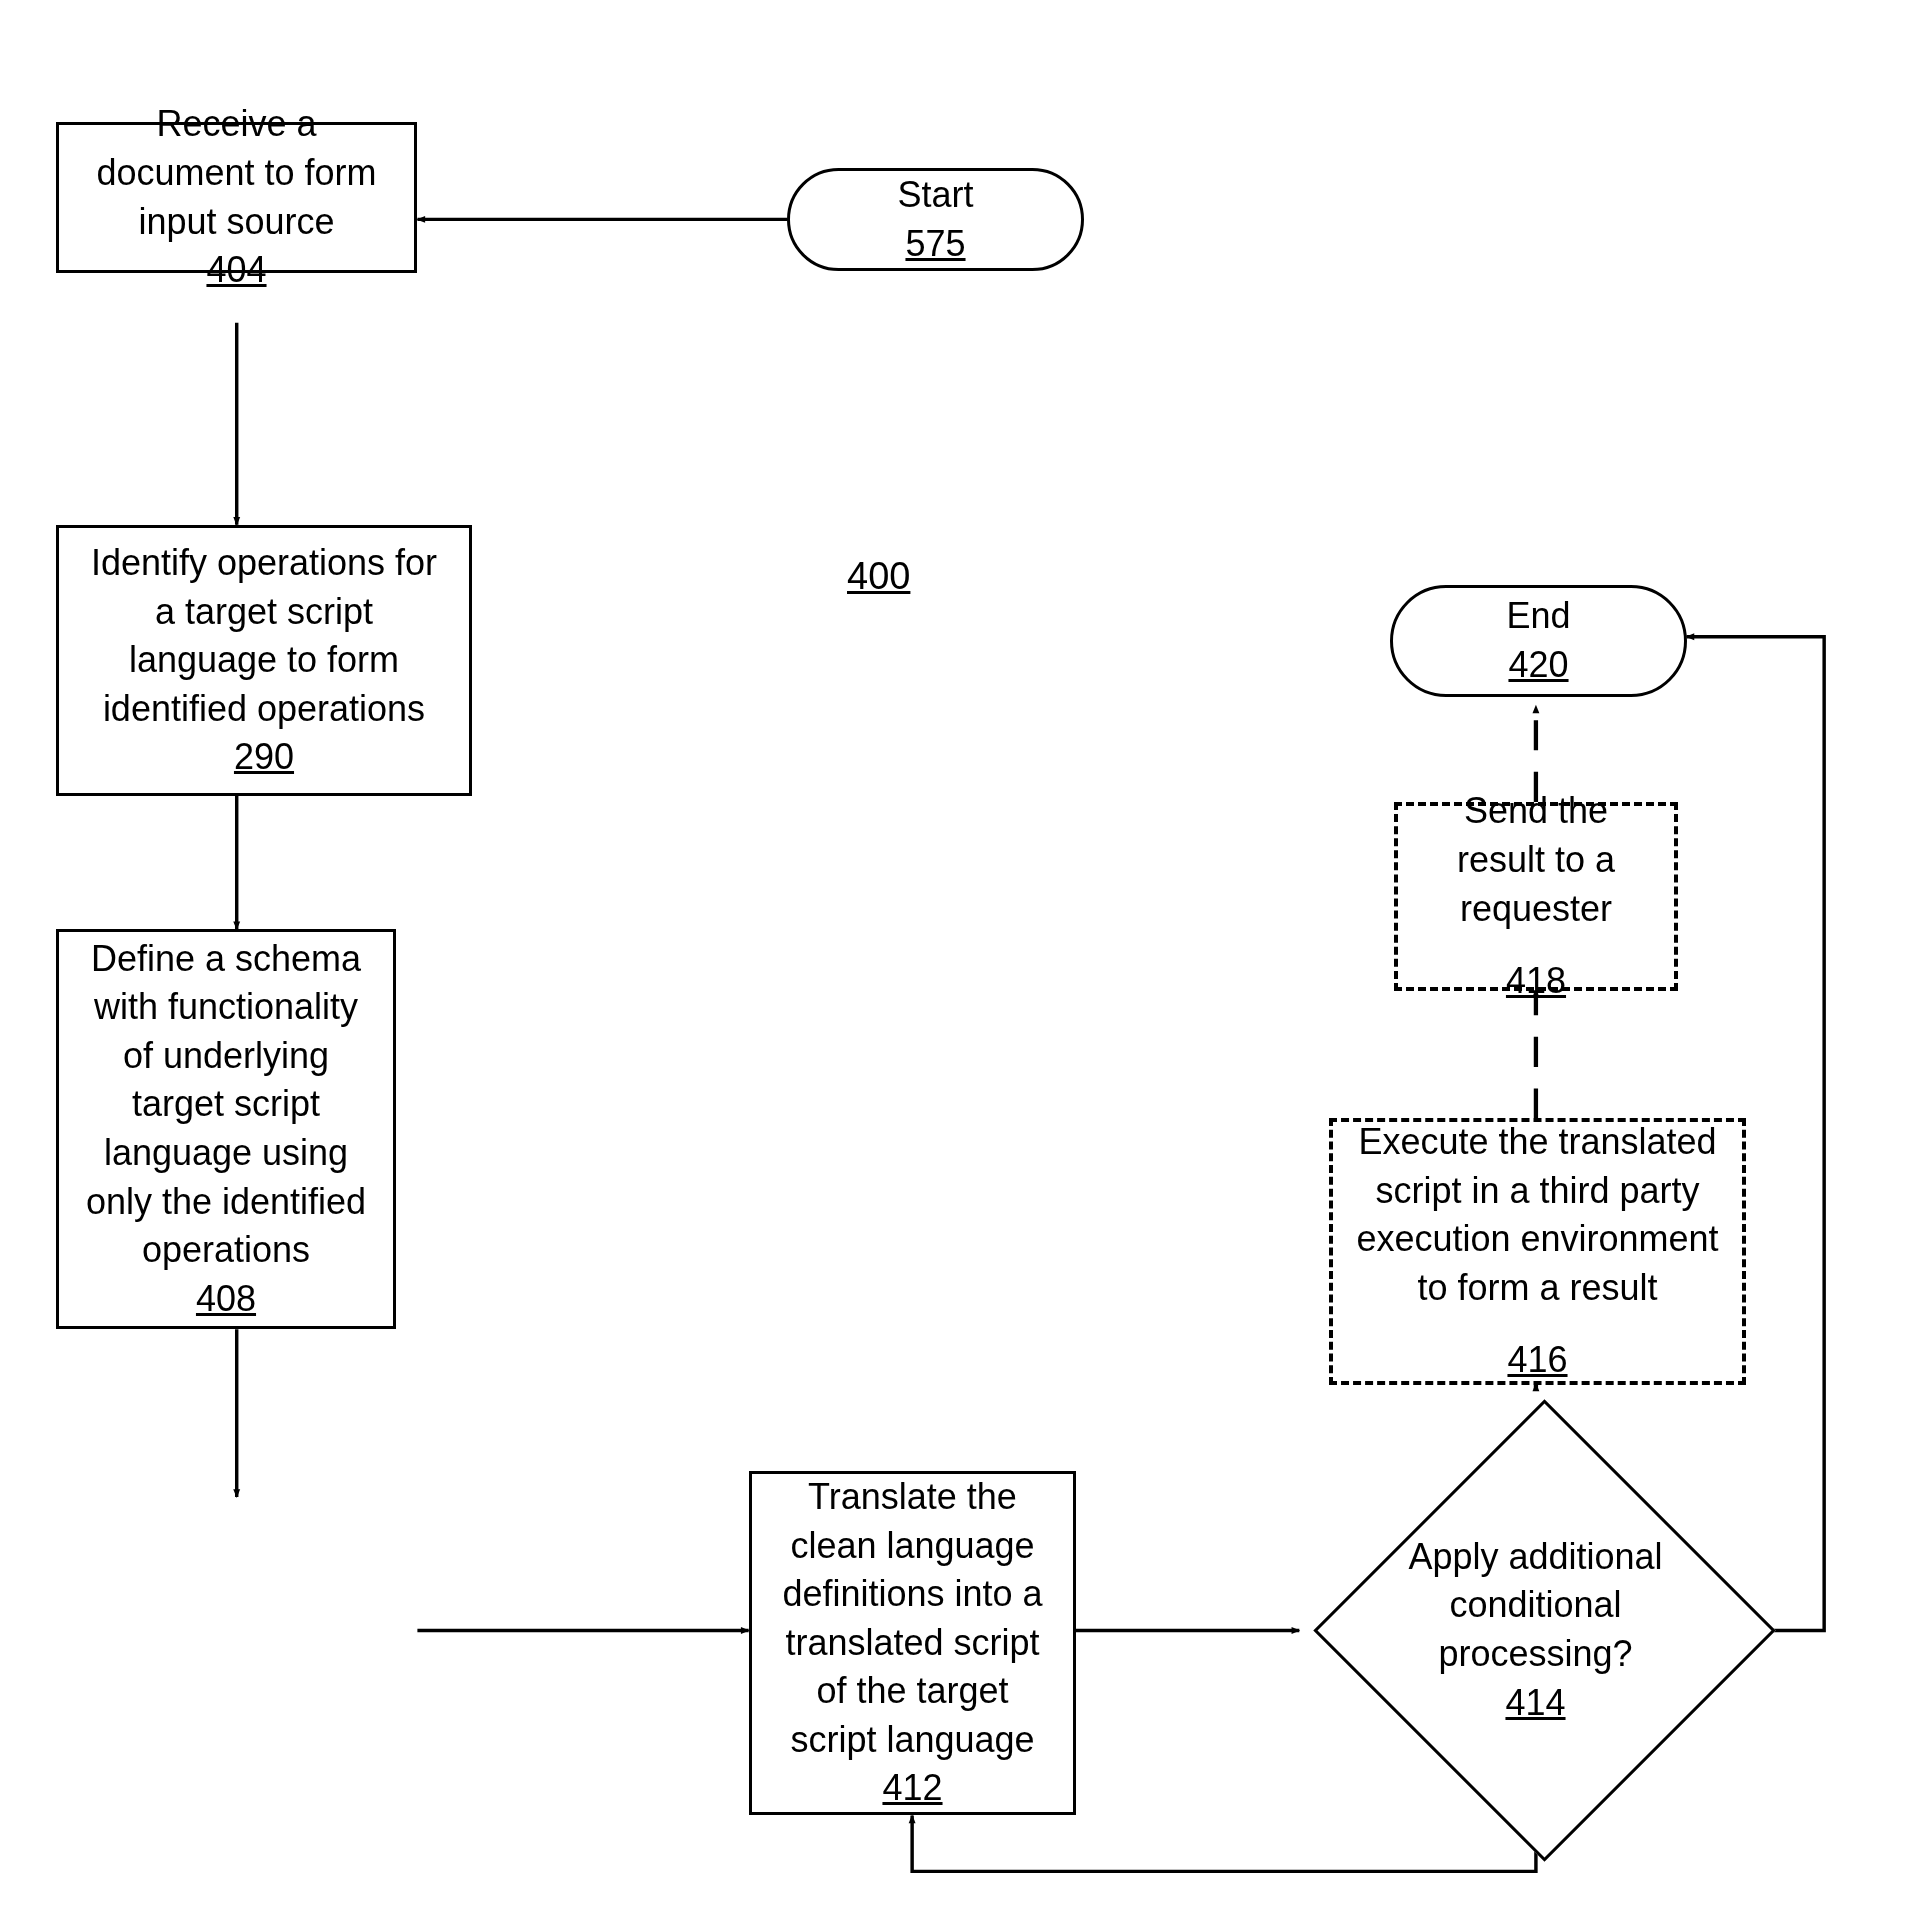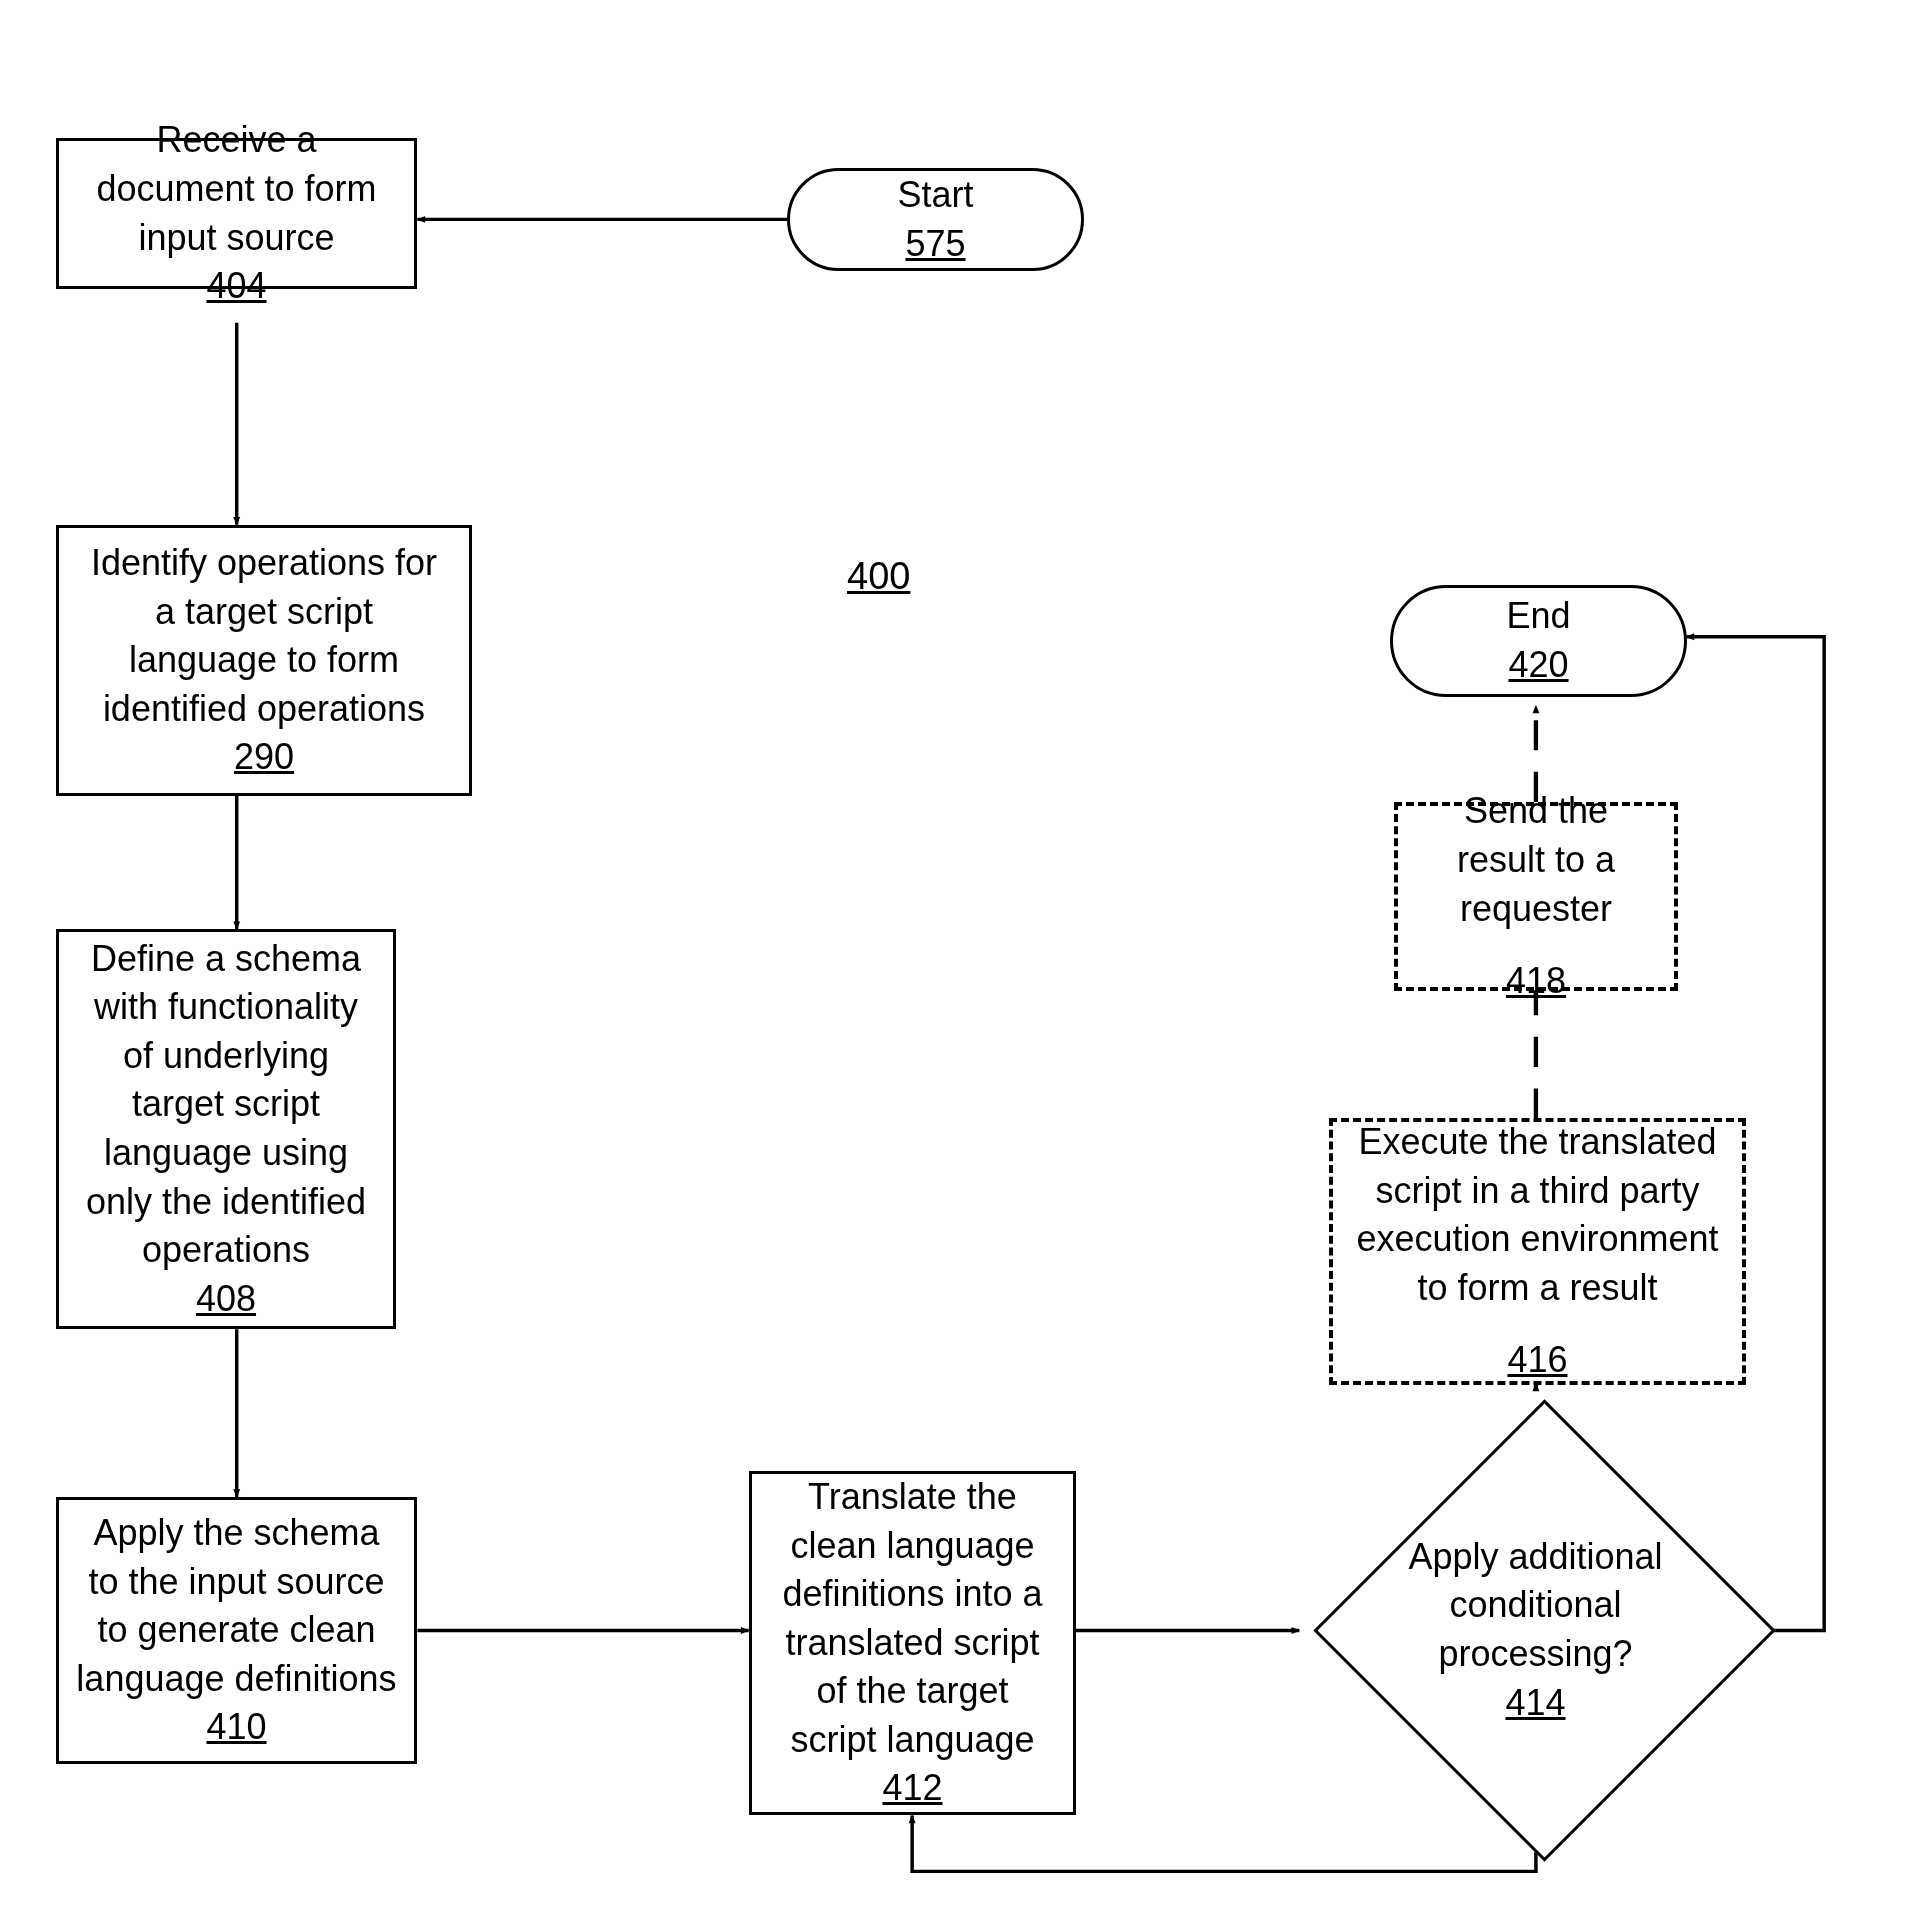--- a/index.html
+++ b/index.html
@@ -114,39 +114,35 @@
     <polyline points="2058,1895 2120,1895 2120,740 1960,740" fill="none" stroke="#000" stroke-width="4" marker-end="url(#arrow)"></polyline>
 
     <polyline points="1785,2115 1785,2175 1060,2175 1060,2110" fill="none" stroke="#000" stroke-width="4" marker-end="url(#arrow)"></polyline>
   </svg>
 
   <div class="terminator" style="left:787px; top:168px; width:297px; height:103px;">
     <span>Start</span>
     <span class="ref">575</span>
   </div>
 
-  <div class="node" style="left:56px; top:138px; width:361px; height:151px;">
+  <div class="node" style="left:56px; top:122px; width:361px; height:151px;">
     <span>Receive a document to form input source</span>
     <span class="ref">404</span>
   </div>
 
   <div class="node" style="left:56px; top:525px; width:416px; height:271px;">
     <span>Identify operations for a target script language to form identified operations</span>
     <span class="ref">290</span>
   </div>
 
   <div class="node" style="left:56px; top:929px; width:340px; height:400px;">
     <span>Define a schema with functionality of underlying target script language using only the identified operations</span>
     <span class="ref">408</span>
   </div>
 
-  <div class="node" style="left:56px; top:1497px; width:361px; height:267px;">
-    <span>Apply the schema to the input source to generate clean language definitions</span>
-    <span class="ref">410</span>
-  </div>
 
   <div class="node" style="left:749px; top:1471px; width:327px; height:344px;">
     <span>Translate the clean language definitions into a translated script of the target script language</span>
     <span class="ref">412</span>
   </div>
 
   <div class="diamond" style="left:1299px; top:1441px; width:473px; height:379px;">
     <div class="diamond-shape" style="left:82px; top:26px; width:327px; height:327px;"></div>
     <div class="diamond-text" style="left:60px; top:86px; width:353px; height:206px;align-items:center;">
       <span>Apply additional conditional processing?</span>

